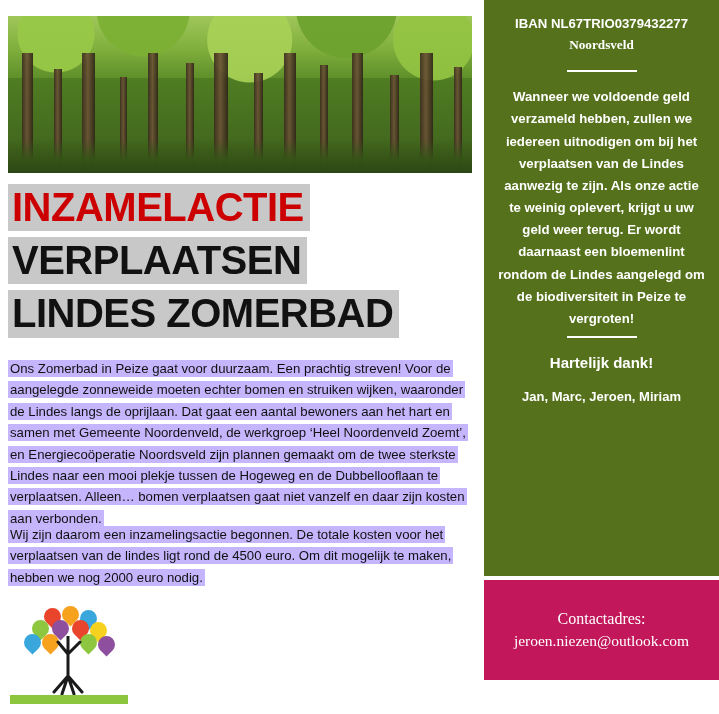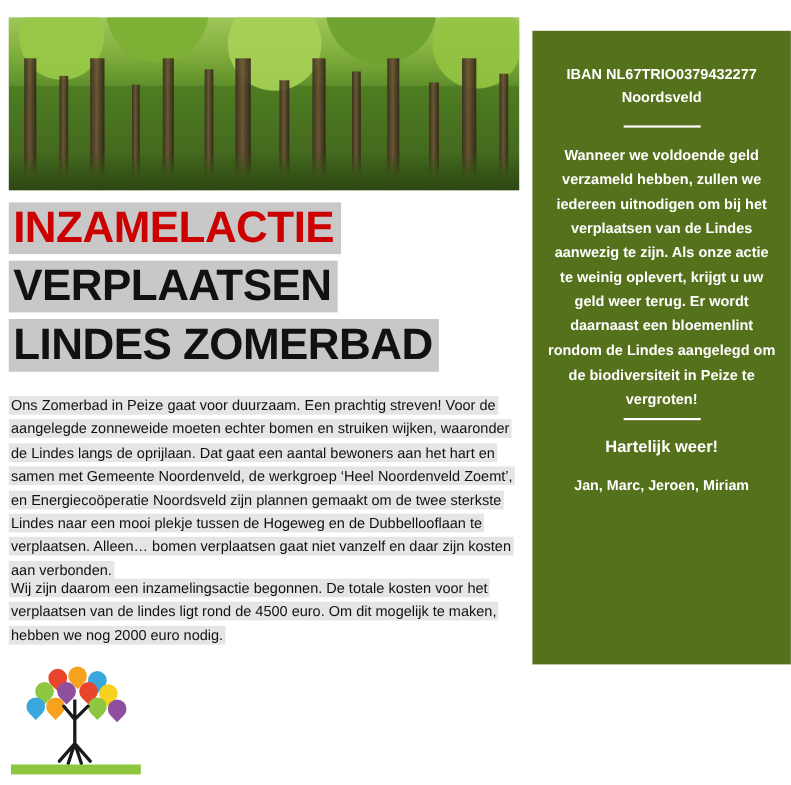--- a/index.html
+++ b/index.html
@@ -95,21 +95,21 @@
 
   .body-block {
     position: absolute;
     left: 8px;
     width: 462px;
     color: #111111;
     font-size: 13.2px;
     line-height: 1.62;
   }
   .body-block span.txt {
-    background: #e5e5e5;
+    background: #c4b5fd;
     box-decoration-break: clone;
     -webkit-box-decoration-break: clone;
     padding: 1px 2px;
   }
   #para1 { top: 342px; }
   #para2 { top: 508px; }
 
   .logo-wrap {
     position: absolute;
     left: 10px;
@@ -163,22 +163,21 @@
   }
   .green-panel {
     position: absolute;
     left: 0; top: 0;
     width: 235px;
     height: 576px;
     background: #55711b;
     color: #ffffff;
     text-align: center;
     box-sizing: border-box;
-    padding: 30px 14px 10px 14px;
-    margin-top: 28px;
+    padding: 14px 14px 10px 14px;
   }
   .bank-line {
     font-weight: bold;
     font-size: 13.2px;
     line-height: 1.45;
     margin: 0 0 16px 0;
   }
   .bank-line.sub {
     margin-bottom: 16px;
   }
@@ -292,27 +291,31 @@
       </div>
     </div>
 
     <div class="bottom-stripe"></div>
   </div>
 
   <div class="right-col">
 
     <div class="green-panel">
       <div class="bank-line">IBAN NL67TRIO0379432277</div>
-      <div class="bank-line sub" style="margin-top:-14px;">Noordsveld</div>
+      <div class="bank-line sub" style="margin-top:-14px;font-family:Liberation Serif, serif;">Noordsveld</div>
 
       <div class="divider"></div>
 
       <div class="green-para">Wanneer we voldoende geld verzameld hebben, zullen we iedereen uitnodigen om bij het verplaatsen van de Lindes aanwezig te zijn. Als onze actie te weinig oplevert, krijgt u uw geld weer terug. Er wordt daarnaast een bloemenlint rondom de Lindes aangelegd om de biodiversiteit in Peize te vergroten!</div>
 
       <div class="divider"></div>
 
-      <div class="cta second">Hartelijk weer!</div>
+      <div class="cta second">Hartelijk dank!</div>
       <div class="names">Jan, Marc, Jeroen, Miriam</div>
     </div>
 
+    <div class="pink-panel">
+      <div>Contactadres:</div>
+      <div class="mail">jeroen.niezen@outlook.com</div>
+    </div>
   </div>
 
 </div>
 
 </body></html>

